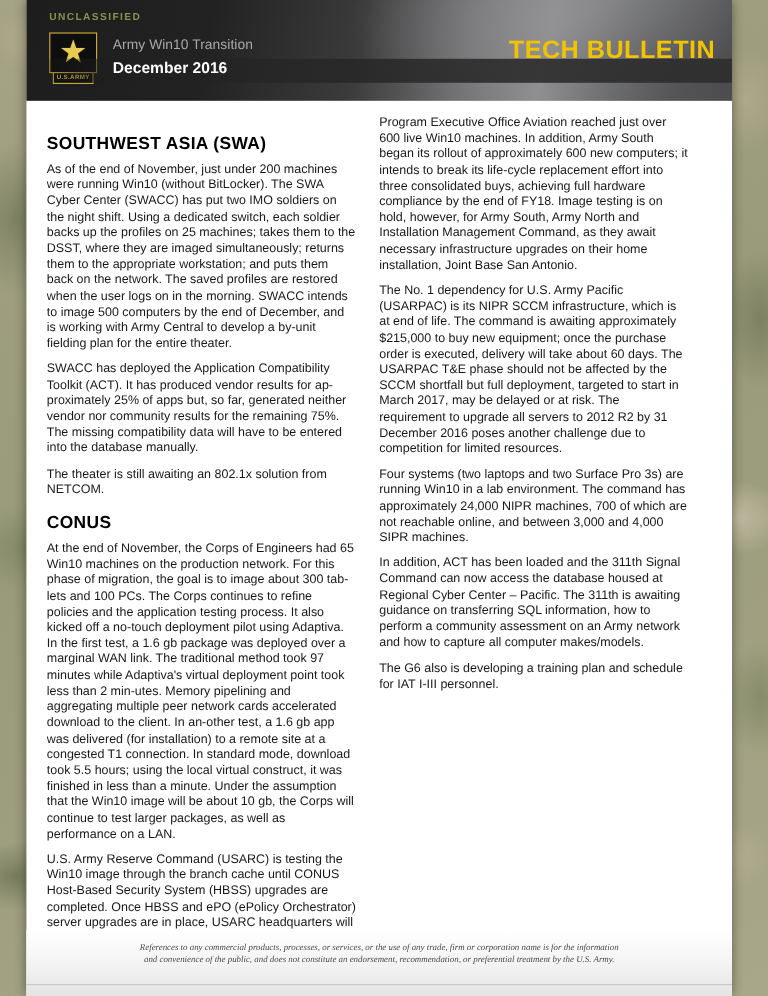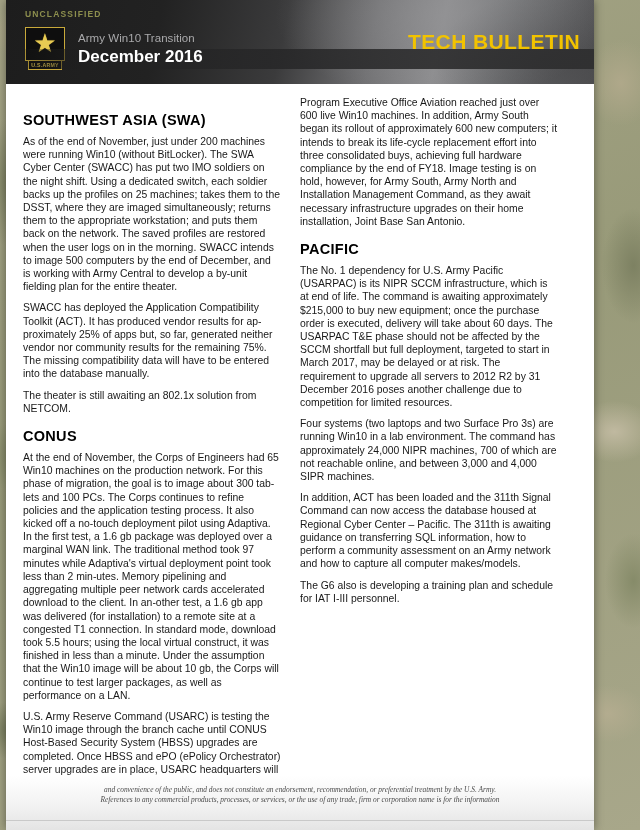--- a/index.html
+++ b/index.html
@@ -32,21 +32,21 @@
       radial-gradient(ellipse 60px 44px at 96% 52%, #c0b9a0 0%, rgba(192,185,160,0) 70%),
       radial-gradient(ellipse 40px 66px at 99% 70%, #868b69 0%, rgba(134,139,105,0) 72%),
       radial-gradient(ellipse 54px 40px at 95% 86%, #b3ac8f 0%, rgba(179,172,143,0) 72%),
       radial-gradient(ellipse 70px 36px at 50% 99%, #868b69 0%, rgba(134,139,105,0) 75%),
       linear-gradient(160deg, #a5a486 0%, #989a79 45%, #a8a78a 100%);
   }
 
   
   #page-sheet {
     position: absolute;
-    left: 6px;
+    left: 22px;
     top: 0;
     width: 588px;
     height: 830px;
     background: #ffffff;
     box-shadow: 0 0 9px rgba(0,0,0,0.42);
   }
 
   
   #masthead {
     position: relative;
@@ -117,21 +117,21 @@
     top: 30px;
     width: 330px;
   }
   #pub-name {
     font-size: 11.5px;
     color: #a9a9ab;
     letter-spacing: 0.05px;
     line-height: 16px;
   }
   #issue-date {
-    font-size: 17px;
+    font-size: 13px;
     font-weight: bold;
     color: #ffffff;
     line-height: 18px;
     margin-top: 2px;
   }
   #date-band {
     position: absolute;
     left: 0;
     top: 49px;
     width: 100%;
@@ -248,29 +248,28 @@
         <h2 class="section-heading">SOUTHWEST ASIA (SWA)</h2>
         <p class="body-text">As of the end of November, just under 200 machines were running Win10 (without BitLocker). The SWA Cyber Center (SWACC) has put two IMO soldiers on the night shift. Using a dedicated switch, each soldier backs up the profiles on 25 machines; takes them to the DSST, where they are imaged simultaneously; returns them to the appropriate workstation; and puts them back on the network. The saved profiles are restored when the user logs on in the morning. SWACC intends to image 500 computers by the end of December, and is working with Army Central to develop a by-unit fielding plan for the entire theater.</p>
         <p class="body-text">SWACC has deployed the Application Compatibility Toolkit (ACT). It has produced vendor results for ap-proximately 25% of apps but, so far, generated neither vendor nor community results for the remaining 75%. The missing compatibility data will have to be entered into the database manually.</p>
         <p class="body-text">The theater is still awaiting an 802.1x solution from NETCOM.</p>
         <h2 class="section-heading spaced-heading">CONUS</h2>
         <p class="body-text">At the end of November, the Corps of Engineers had 65 Win10 machines on the production network. For this phase of migration, the goal is to image about 300 tab-lets and 100 PCs. The Corps continues to refine policies and the application testing process. It also kicked off a no-touch deployment pilot using Adaptiva. In the first test, a 1.6 gb package was deployed over a marginal WAN link. The traditional method took 97 minutes while Adaptiva's virtual deployment point took less than 2 min-utes. Memory pipelining and aggregating multiple peer network cards accelerated download to the client. In an-other test, a 1.6 gb app was delivered (for installation) to a remote site at a congested T1 connection. In standard mode, download took 5.5 hours; using the local virtual construct, it was finished in less than a minute. Under the assumption that the Win10 image will be about 10 gb, the Corps will continue to test larger packages, as well as performance on a LAN.</p>
         <p class="body-text">U.S. Army Reserve Command (USARC) is testing the Win10 image through the branch cache until CONUS Host-Based Security System (HBSS) upgrades are completed. Once HBSS and ePO (ePolicy Orchestrator) server upgrades are in place, USARC headquarters will initiate a small pilot with five to 10 machines, then expand as results dictate. USARC is looking at purchasing 13,000 Win10-compliant computers through Consolidated Buy 24.</p>
       </div>
     <div class="column" id="col-right">
         <p class="body-text">Program Executive Office Aviation reached just over 600 live Win10 machines. In addition, Army South began its rollout of approximately 600 new computers; it intends to break its life-cycle replacement effort into three consolidated buys, achieving full hardware compliance by the end of FY18. Image testing is on hold, however, for Army South, Army North and Installation Management Command, as they await necessary infrastructure upgrades on their home installation, Joint Base San Antonio.</p>
-        <h2 class="section-heading spaced-heading">PACIFIC</h2>
         <p class="body-text">The No. 1 dependency for U.S. Army Pacific (USARPAC) is its NIPR SCCM infrastructure, which is at end of life. The command is awaiting approximately $215,000 to buy new equipment; once the purchase order is executed, delivery will take about 60 days. The USARPAC T&amp;E phase should not be affected by the SCCM shortfall but full deployment, targeted to start in March 2017, may be delayed or at risk. The requirement to upgrade all servers to 2012 R2 by 31 December 2016 poses another challenge due to competition for limited resources.</p>
         <p class="body-text">Four systems (two laptops and two Surface Pro 3s) are running Win10 in a lab environment. The command has approximately 24,000 NIPR machines, 700 of which are not reachable online, and between 3,000 and 4,000 SIPR machines.</p>
         <p class="body-text">In addition, ACT has been loaded and the 311th Signal Command can now access the database housed at Regional Cyber Center – Pacific. The 311th is awaiting guidance on transferring SQL information, how to perform a community assessment on an Army network and how to capture all computer makes/models.</p>
         <p class="body-text">The G6 also is developing a training plan and schedule for IAT I-III personnel.</p>
       </div>
   </main>
 
   <footer id="footer">
     <div id="footer-text">
+      <div>References to any commercial products, processes, or services, or the use of any trade, firm or corporation name is for the information</div>
       <div>and convenience of the public, and does not constitute an endorsement, recommendation, or preferential treatment by the U.S. Army.</div>
-      <div>References to any commercial products, processes, or services, or the use of any trade, firm or corporation name is for the information</div>
     </div>
     <div id="footer-rule"></div>
   </footer>
 
 </div>
 
 </body></html>

